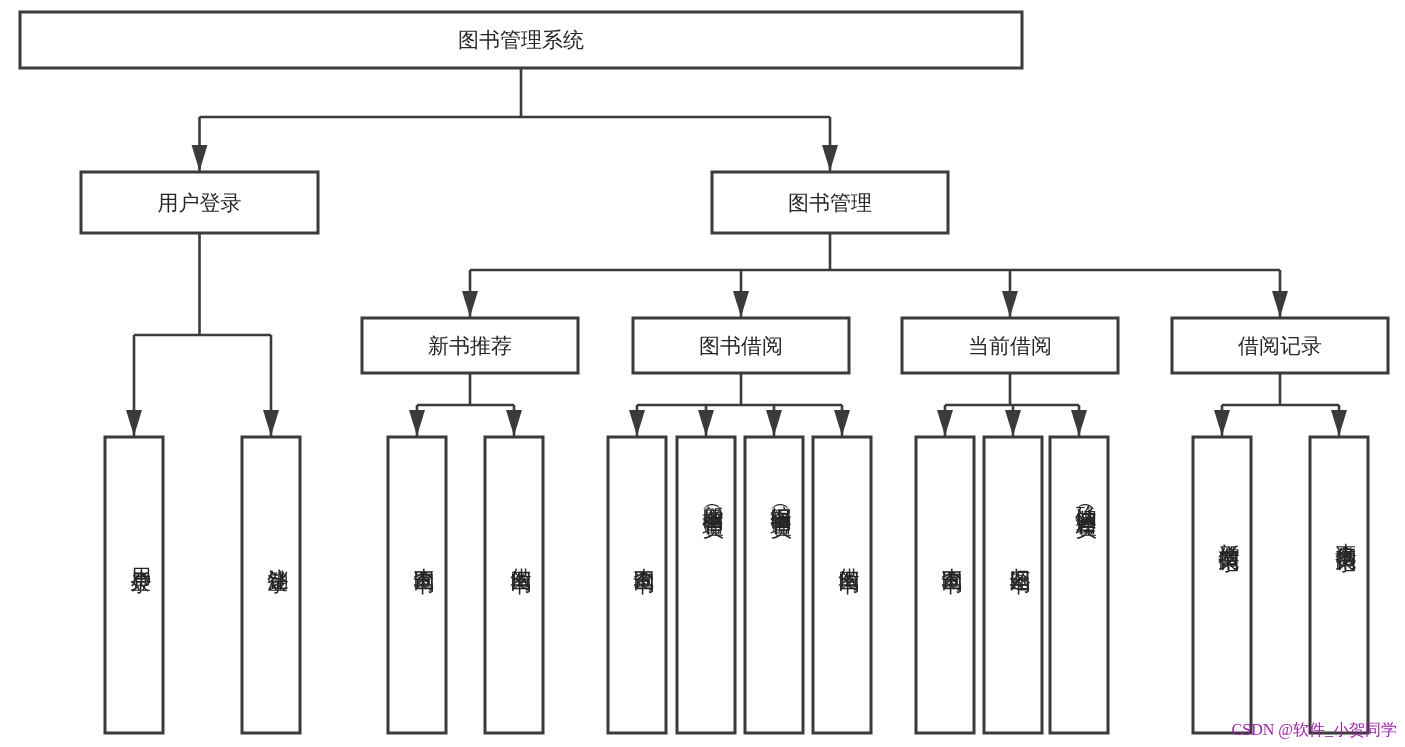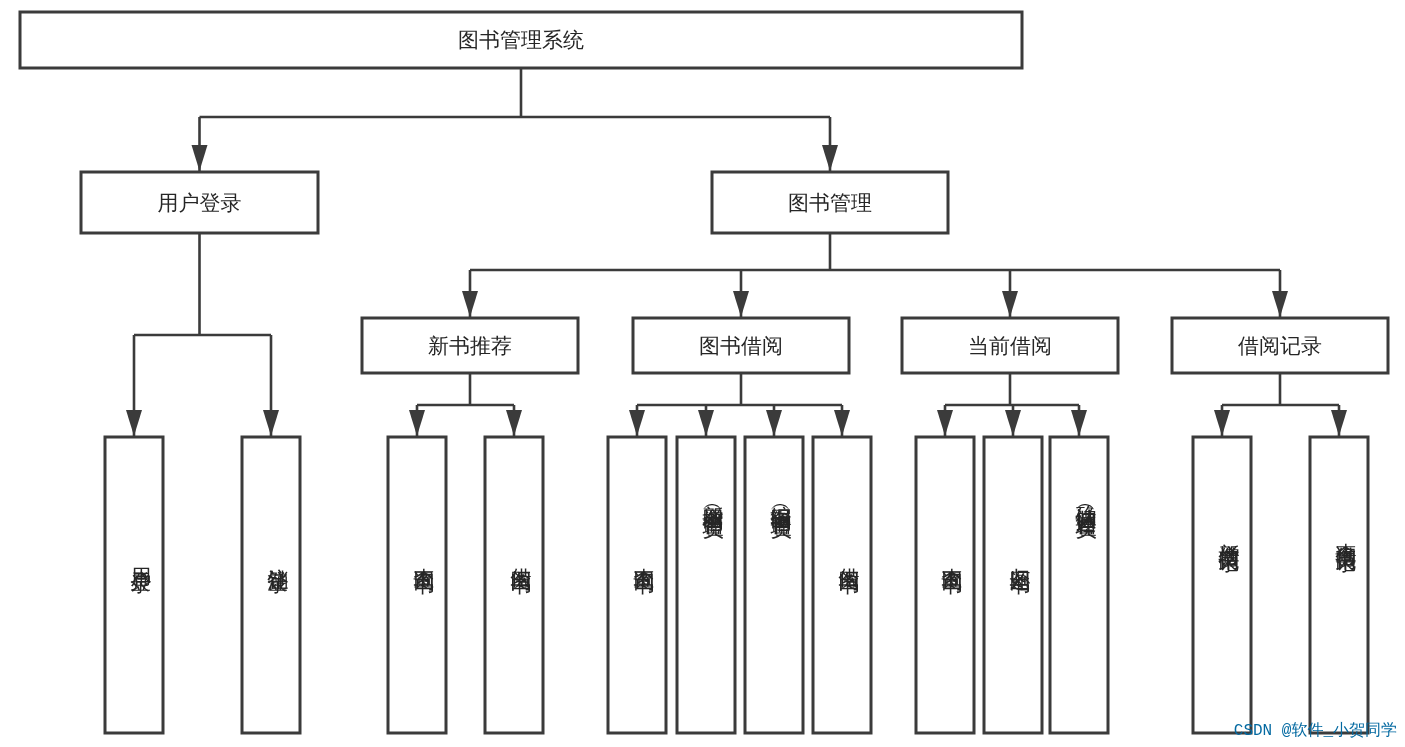--- a/index.html
+++ b/index.html
@@ -55,23 +55,23 @@
     font-size: 21px;
     text-anchor: middle;
     writing-mode: vertical-rl;
     glyph-orientation-vertical: 0;
     letter-spacing: 2px;
   }
   .watermark {
     position: absolute;
     right: 8px;
     bottom: 6px;
-    color: #0369a1;
+    color: #a21caf;
     font-size: 16px;
-    font-family: Liberation Mono, monospace;
+    font-family: Liberation Serif, serif;
     white-space: nowrap;
     user-select: none;
   }
 </style>
 </head>
 <body>
 
 <div id="diagram-root">
 
   <svg id="tree-svg" viewBox="0 0 1405 747" xmlns="http://www.w3.org/2000/svg">

